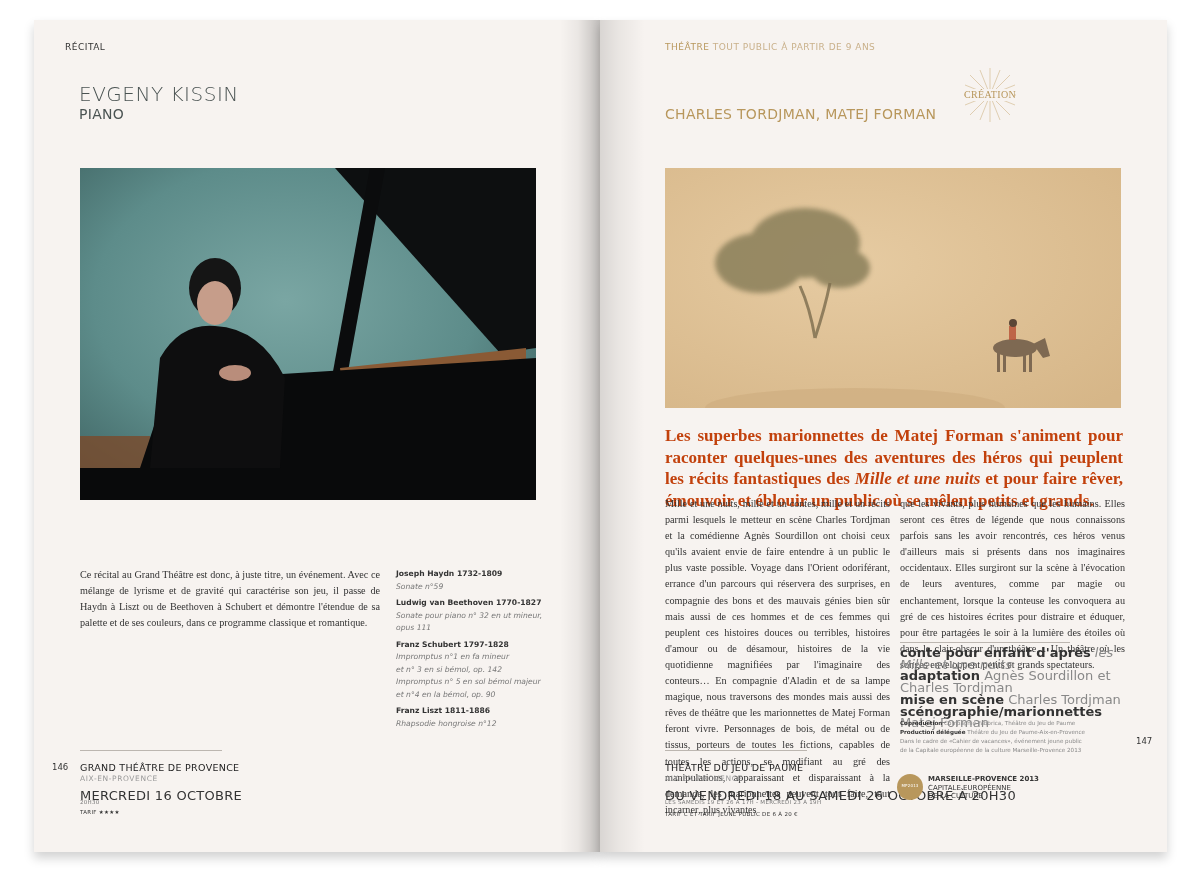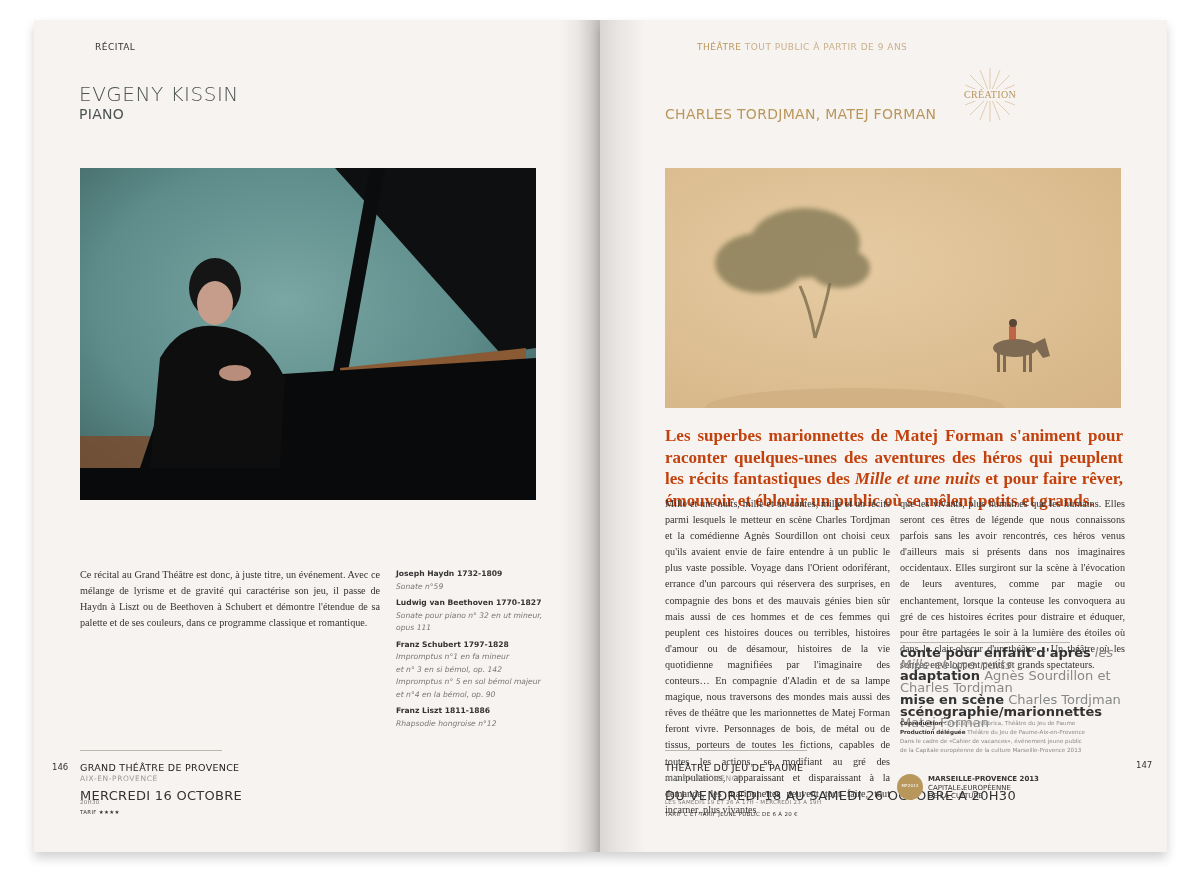--- a/index.html
+++ b/index.html
@@ -11,21 +11,21 @@
   .gutter-l { position:absolute; top:0; right:0; width:40px; height:100%;
     background:linear-gradient(to right, rgba(0,0,0,0) 0%, rgba(0,0,0,0.05) 45%, rgba(0,0,0,0.22) 100%); }
   .gutter-r { position:absolute; top:0; left:0; width:45px; height:100%;
     background:linear-gradient(to right, rgba(0,0,0,0.12) 0%, rgba(0,0,0,0.06) 40%, rgba(0,0,0,0) 100%); }
 
   .abs { position:absolute; }
   .sans { font-family:"DejaVu Sans", sans-serif; }
   .lserif { font-family:"Liberation Serif", serif; }
 
   .kicker { font-size:9px; letter-spacing:0.5px; color:#333; }
-  .kicker .gold { color:#b8975c;margin-left:32px; }
+  .kicker .gold { color:#b8975c; }
   .kicker .goldlight { color:#c9b08a; }
   .title { font-family:"DejaVu Sans", sans-serif; font-weight:300; font-size:20px; letter-spacing:0.5px; line-height:22px; }
   .subtitle { font-family:"DejaVu Sans", sans-serif; font-size:14px; line-height:17px; letter-spacing:0.3px; }
 
   .photo { position:absolute; overflow:hidden; }
   .quote { font-family:"Liberation Serif", serif; font-size:17px; line-height:23px; color:#4a5a58; }
   .quote .src { font-size:7px; letter-spacing:0.5px; color:#666; }
   .body-text { font-family:"Liberation Serif", serif; font-size:10.2px; line-height:16.1px; color:#333; text-align:justify; }
   .prog { font-family:"DejaVu Sans", sans-serif; font-size:7.6px; line-height:12.5px; color:#333; }
   .prog .comp { font-weight:bold; color:#333; }
@@ -48,21 +48,21 @@
   .mp-text { font-family:"DejaVu Sans", sans-serif; font-size:7px; line-height:8.5px; color:#333; }
 </style>
 </head>
 <body>
 
 <div class="spread">
 
   <div class="page left">
     <div class="gutter-l"></div>
 
-    <div class="abs kicker sans" style="left:61px; top:22px;">RÉCITAL</div>
+    <div class="abs kicker sans" style="left:31px; top:22px;">RÉCITAL</div>
     <div class="abs title" style="left:45px; top:63px; color:#4a5352;">EVGENY KISSIN</div>
     <div class="abs subtitle" style="left:45px; top:86px; color:#4a5352;text-align:center;">PIANO</div>
 
     <div class="photo" style="left:46px; top:148px; width:456px; height:332px; background:#5e8c8c;">
       <svg width="456" height="332" viewBox="0 0 456 332">
         <defs>
           <radialGradient id="wall" cx="45%" cy="40%" r="70%">
             <stop offset="0%" stop-color="#7aa6a3"></stop>
             <stop offset="60%" stop-color="#5d8c8a"></stop>
             <stop offset="100%" stop-color="#3f6463"></stop>
@@ -210,15 +210,15 @@
     <div class="abs small" style="left:65px; top:791px; color:#333;">TARIF C ET TARIF JEUNE PUBLIC DE 6 À 20 €</div>
 
     <div class="mp-logo" style="left:297px; top:754px;">
       <div class="abs" style="left:0; top:9px; width:26px; text-align:center; font-family:'DejaVu Sans',sans-serif; font-size:4px; color:#fff; letter-spacing:0.2px;">MP2013</div>
     </div>
     <div class="abs mp-text" style="left:328px; top:755px;">
       <div style="font-weight:bold;">MARSEILLE-PROVENCE 2013</div>
       <div>CAPITALE EUROPÉENNE</div>
       <div>DE LA CULTURE</div>
     </div>
-    <div class="abs pagenum" style="left:536px; top:740px;">147</div>
+    <div class="abs pagenum" style="left:536px; top:716px;">147</div>
   </div>
 </div>
 
 </body></html>

